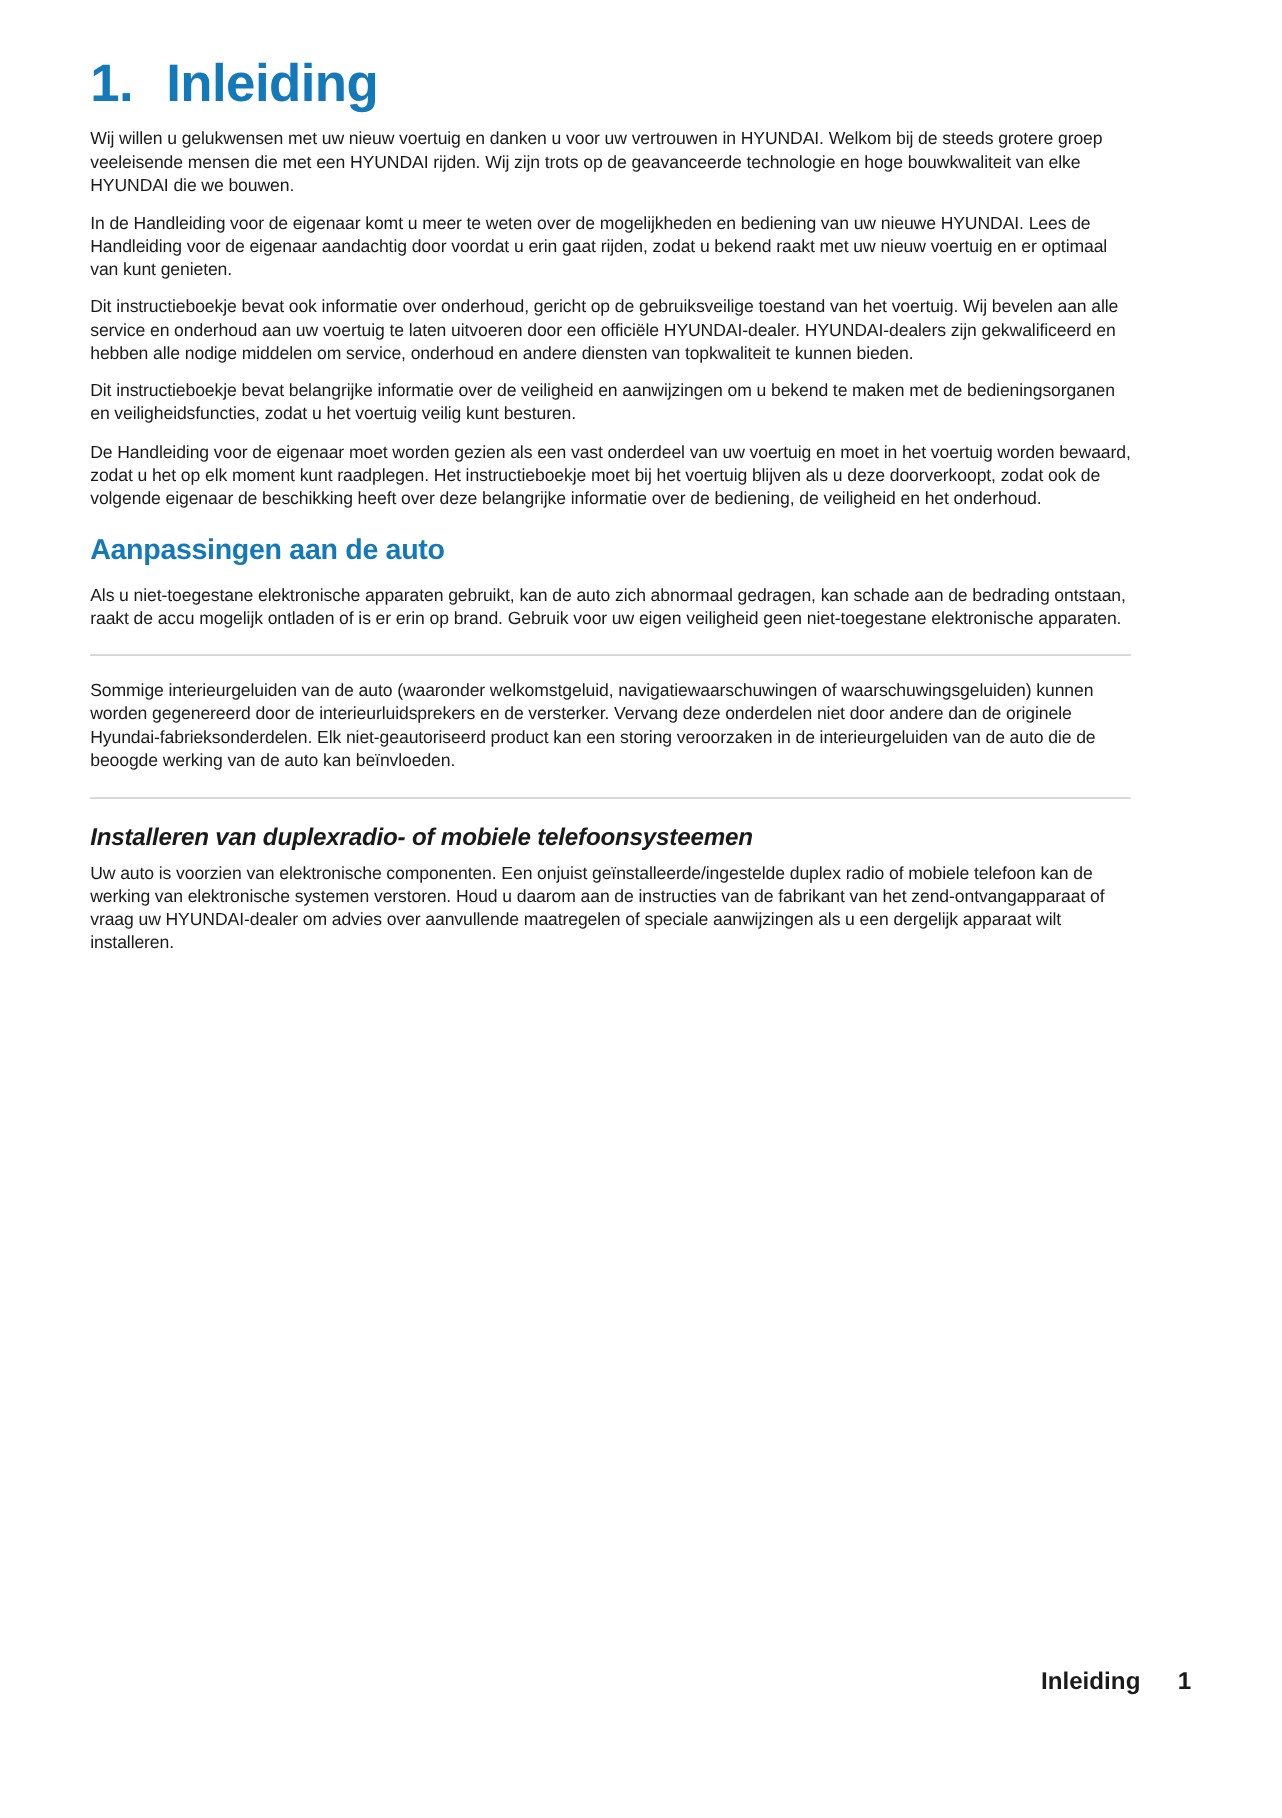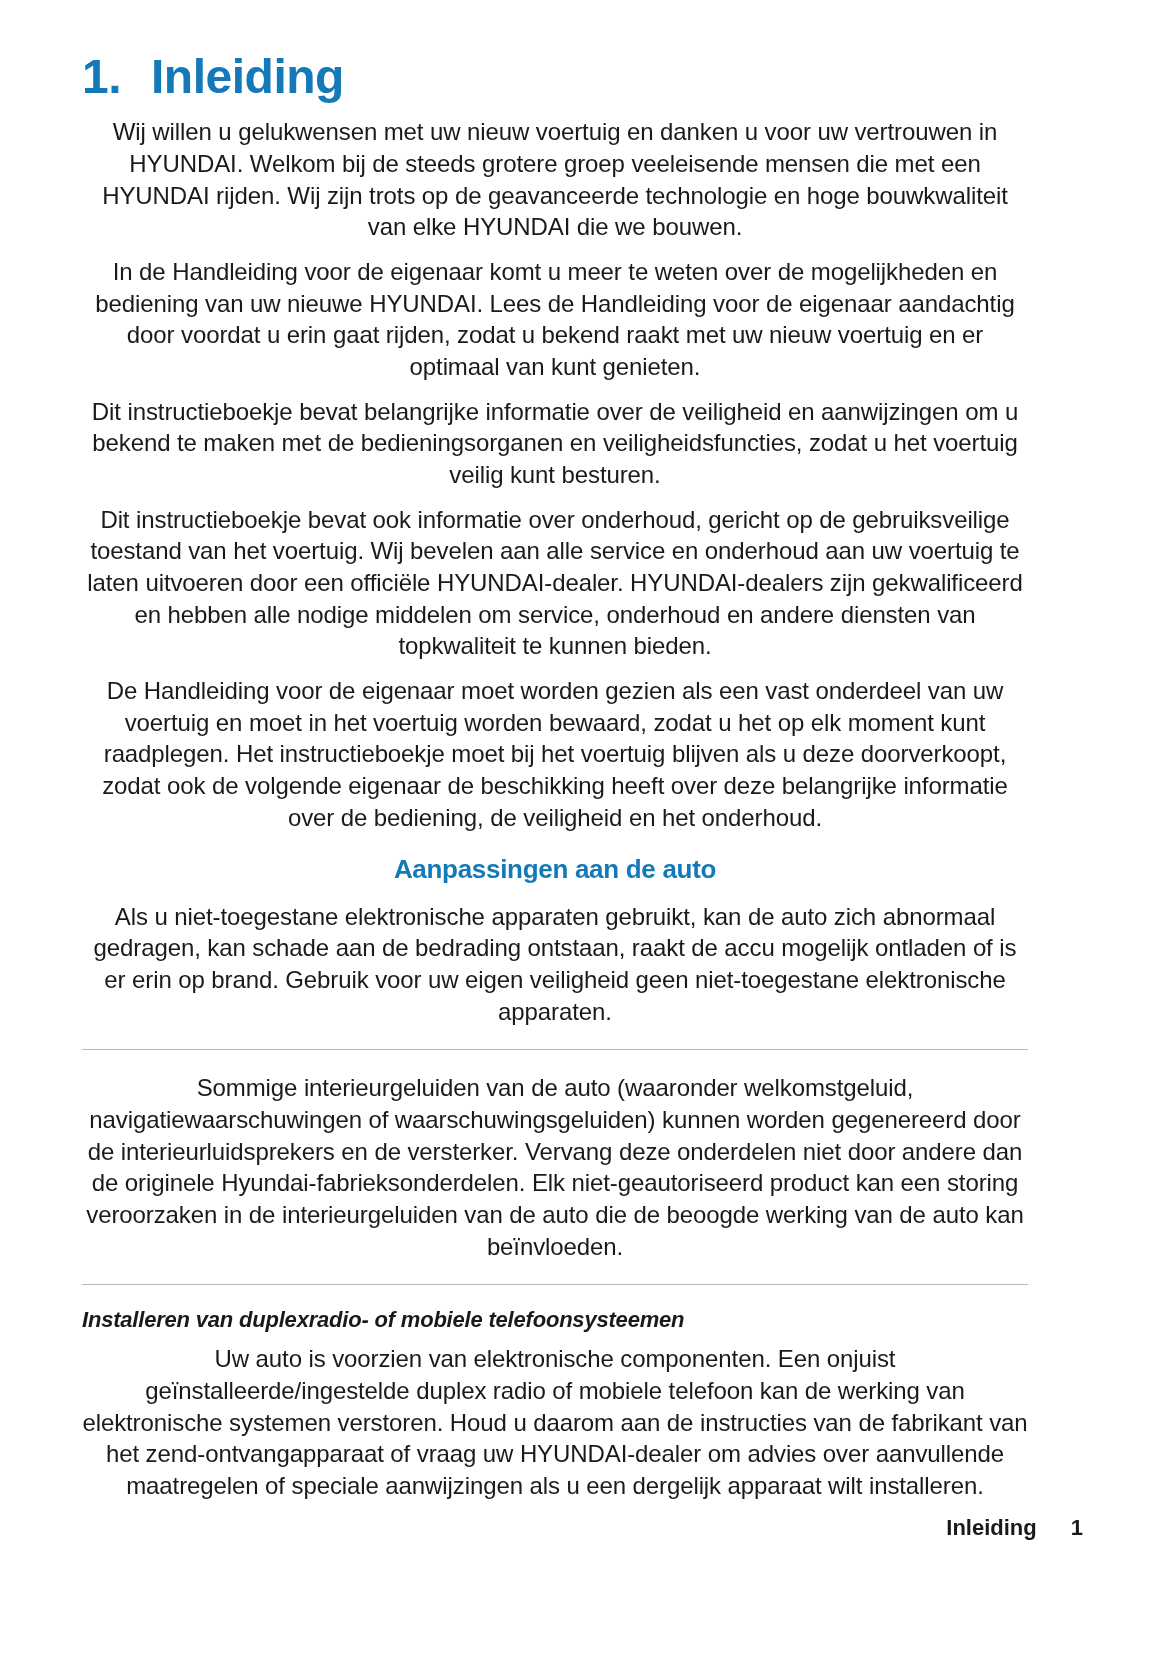--- a/index.html
+++ b/index.html
@@ -34,30 +34,30 @@
     letter-spacing: -0.5px;
     line-height: 1.05;
     margin: 0 0 14px 0;
   }
   .chapter-num {
     margin-right: 30px;
   }
 
   
   p.body {
-    font-size: 24px;
+    font-size: 16px;
     line-height: 1.32;
     margin: 10px 0 13px 0;
-    text-align: center;
+    text-align: left;
     letter-spacing: -0.1px;
   }
 
   
   .section-heading {
-    text-align: center;
+    text-align: left;
     color: #1479b8;
     font-size: 26px;
     font-weight: bold;
     margin: 20px 0 16px 0;
     letter-spacing: -0.3px;
   }
 
   
   .callout-head {
     display: flex;
@@ -121,22 +121,22 @@
 <div class="page">
   <div class="content">
 
     <h1 class="chapter-title">
       <span class="chapter-num">1.</span>
       <span>Inleiding</span>
     </h1>
 
     <p class="body">Wij willen u gelukwensen met uw nieuw voertuig en danken u voor uw vertrouwen in HYUNDAI. Welkom bij de steeds grotere groep veeleisende mensen die met een HYUNDAI rijden. Wij zijn trots op de geavanceerde technologie en hoge bouwkwaliteit van elke HYUNDAI die we bouwen.</p>
     <p class="body">In de Handleiding voor de eigenaar komt u meer te weten over de mogelijkheden en bediening van uw nieuwe HYUNDAI. Lees de Handleiding voor de eigenaar aandachtig door voordat u erin gaat rijden, zodat u bekend raakt met uw nieuw voertuig en er optimaal van kunt genieten.</p>
+    <p class="body">Dit instructieboekje bevat ook informatie over onderhoud, gericht op de gebruiksveilige toestand van het voertuig. Wij bevelen aan alle service en onderhoud aan uw voertuig te laten uitvoeren door een officiële HYUNDAI-dealer. HYUNDAI-dealers zijn gekwalificeerd en hebben alle nodige middelen om service, onderhoud en andere diensten van topkwaliteit te kunnen bieden.</p>
     <p class="body">Dit instructieboekje bevat belangrijke informatie over de veiligheid en aanwijzingen om u bekend te maken met de bedieningsorganen en veiligheidsfuncties, zodat u het voertuig veilig kunt besturen.</p>
-    <p class="body">Dit instructieboekje bevat ook informatie over onderhoud, gericht op de gebruiksveilige toestand van het voertuig. Wij bevelen aan alle service en onderhoud aan uw voertuig te laten uitvoeren door een officiële HYUNDAI-dealer. HYUNDAI-dealers zijn gekwalificeerd en hebben alle nodige middelen om service, onderhoud en andere diensten van topkwaliteit te kunnen bieden.</p>
     <p class="body">De Handleiding voor de eigenaar moet worden gezien als een vast onderdeel van uw voertuig en moet in het voertuig worden bewaard, zodat u het op elk moment kunt raadplegen. Het instructieboekje moet bij het voertuig blijven als u deze doorverkoopt, zodat ook de volgende eigenaar de beschikking heeft over deze belangrijke informatie over de bediening, de veiligheid en het onderhoud.</p>
 
     <div class="section-heading">Aanpassingen aan de auto</div>
 
     <p class="body">Als u niet-toegestane elektronische apparaten gebruikt, kan de auto zich abnormaal gedragen, kan schade aan de bedrading ontstaan, raakt de accu mogelijk ontladen of is er erin op brand. Gebruik voor uw eigen veiligheid geen niet-toegestane elektronische apparaten.</p>
 
     <div class="divider"></div>
 
     <p class="body">Sommige interieurgeluiden van de auto (waaronder welkomstgeluid, navigatiewaarschuwingen of waarschuwingsgeluiden) kunnen worden gegenereerd door de interieurluidsprekers en de versterker. Vervang deze onderdelen niet door andere dan de originele Hyundai-fabrieksonderdelen. Elk niet-geautoriseerd product kan een storing veroorzaken in de interieurgeluiden van de auto die de beoogde werking van de auto kan beïnvloeden.</p>
 

